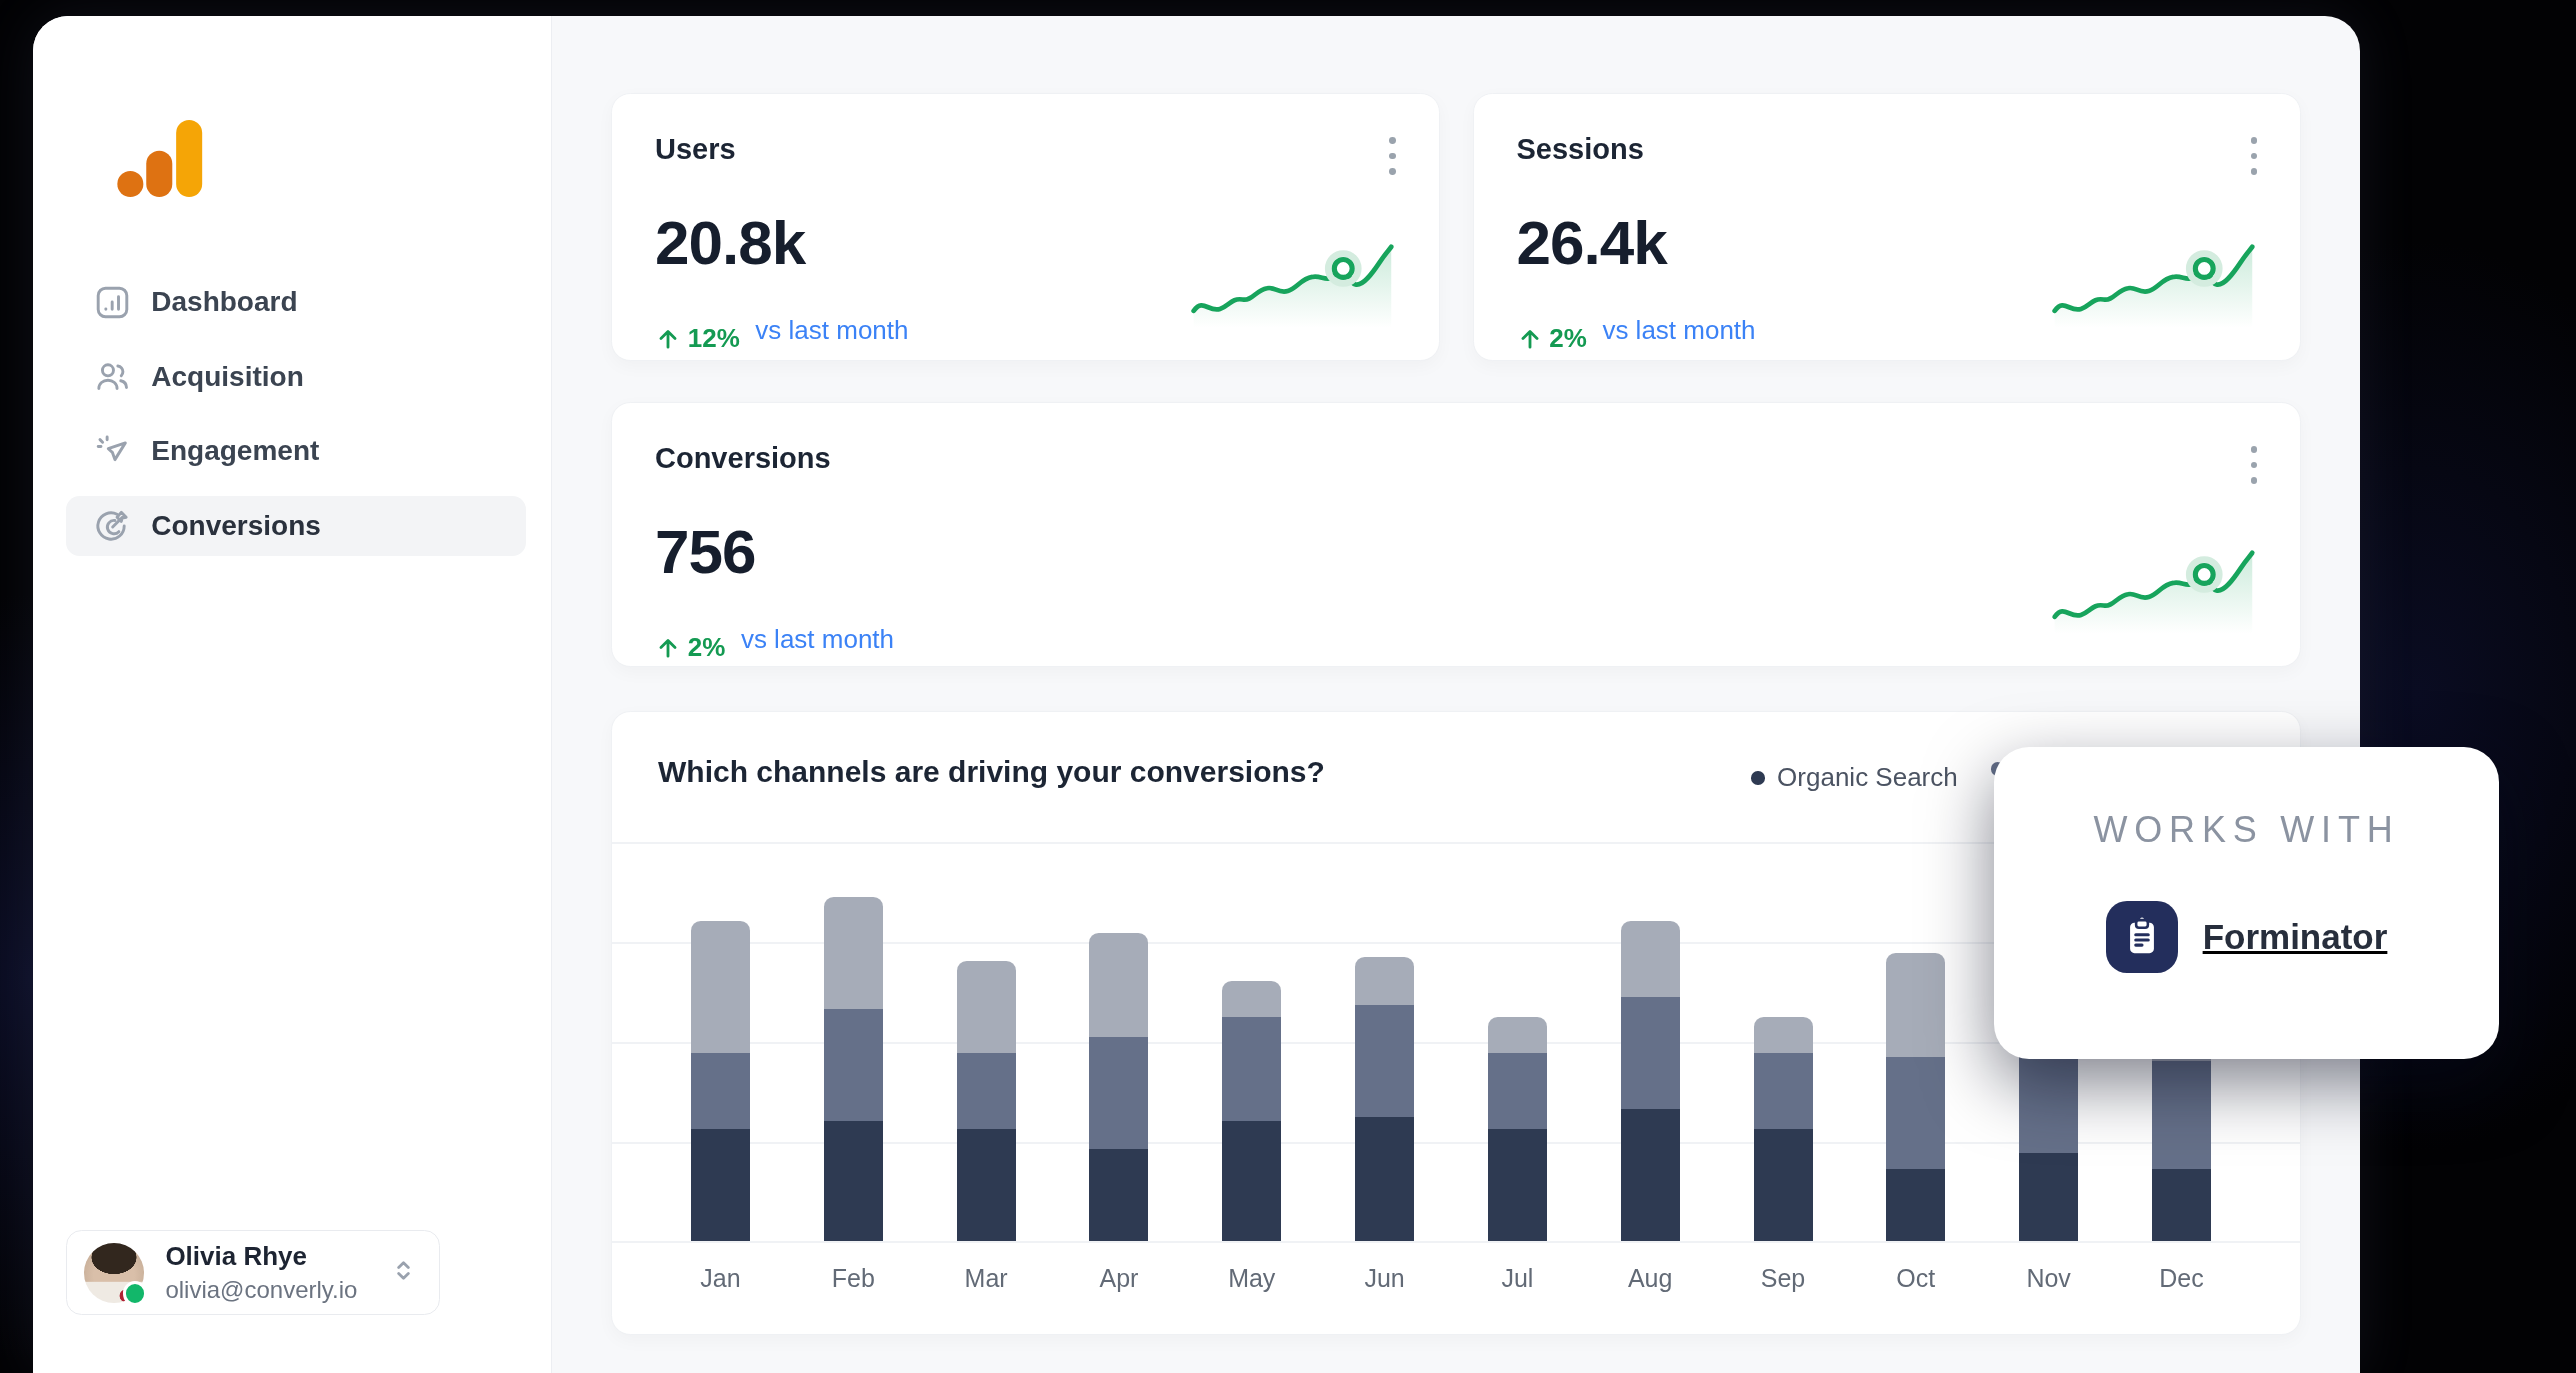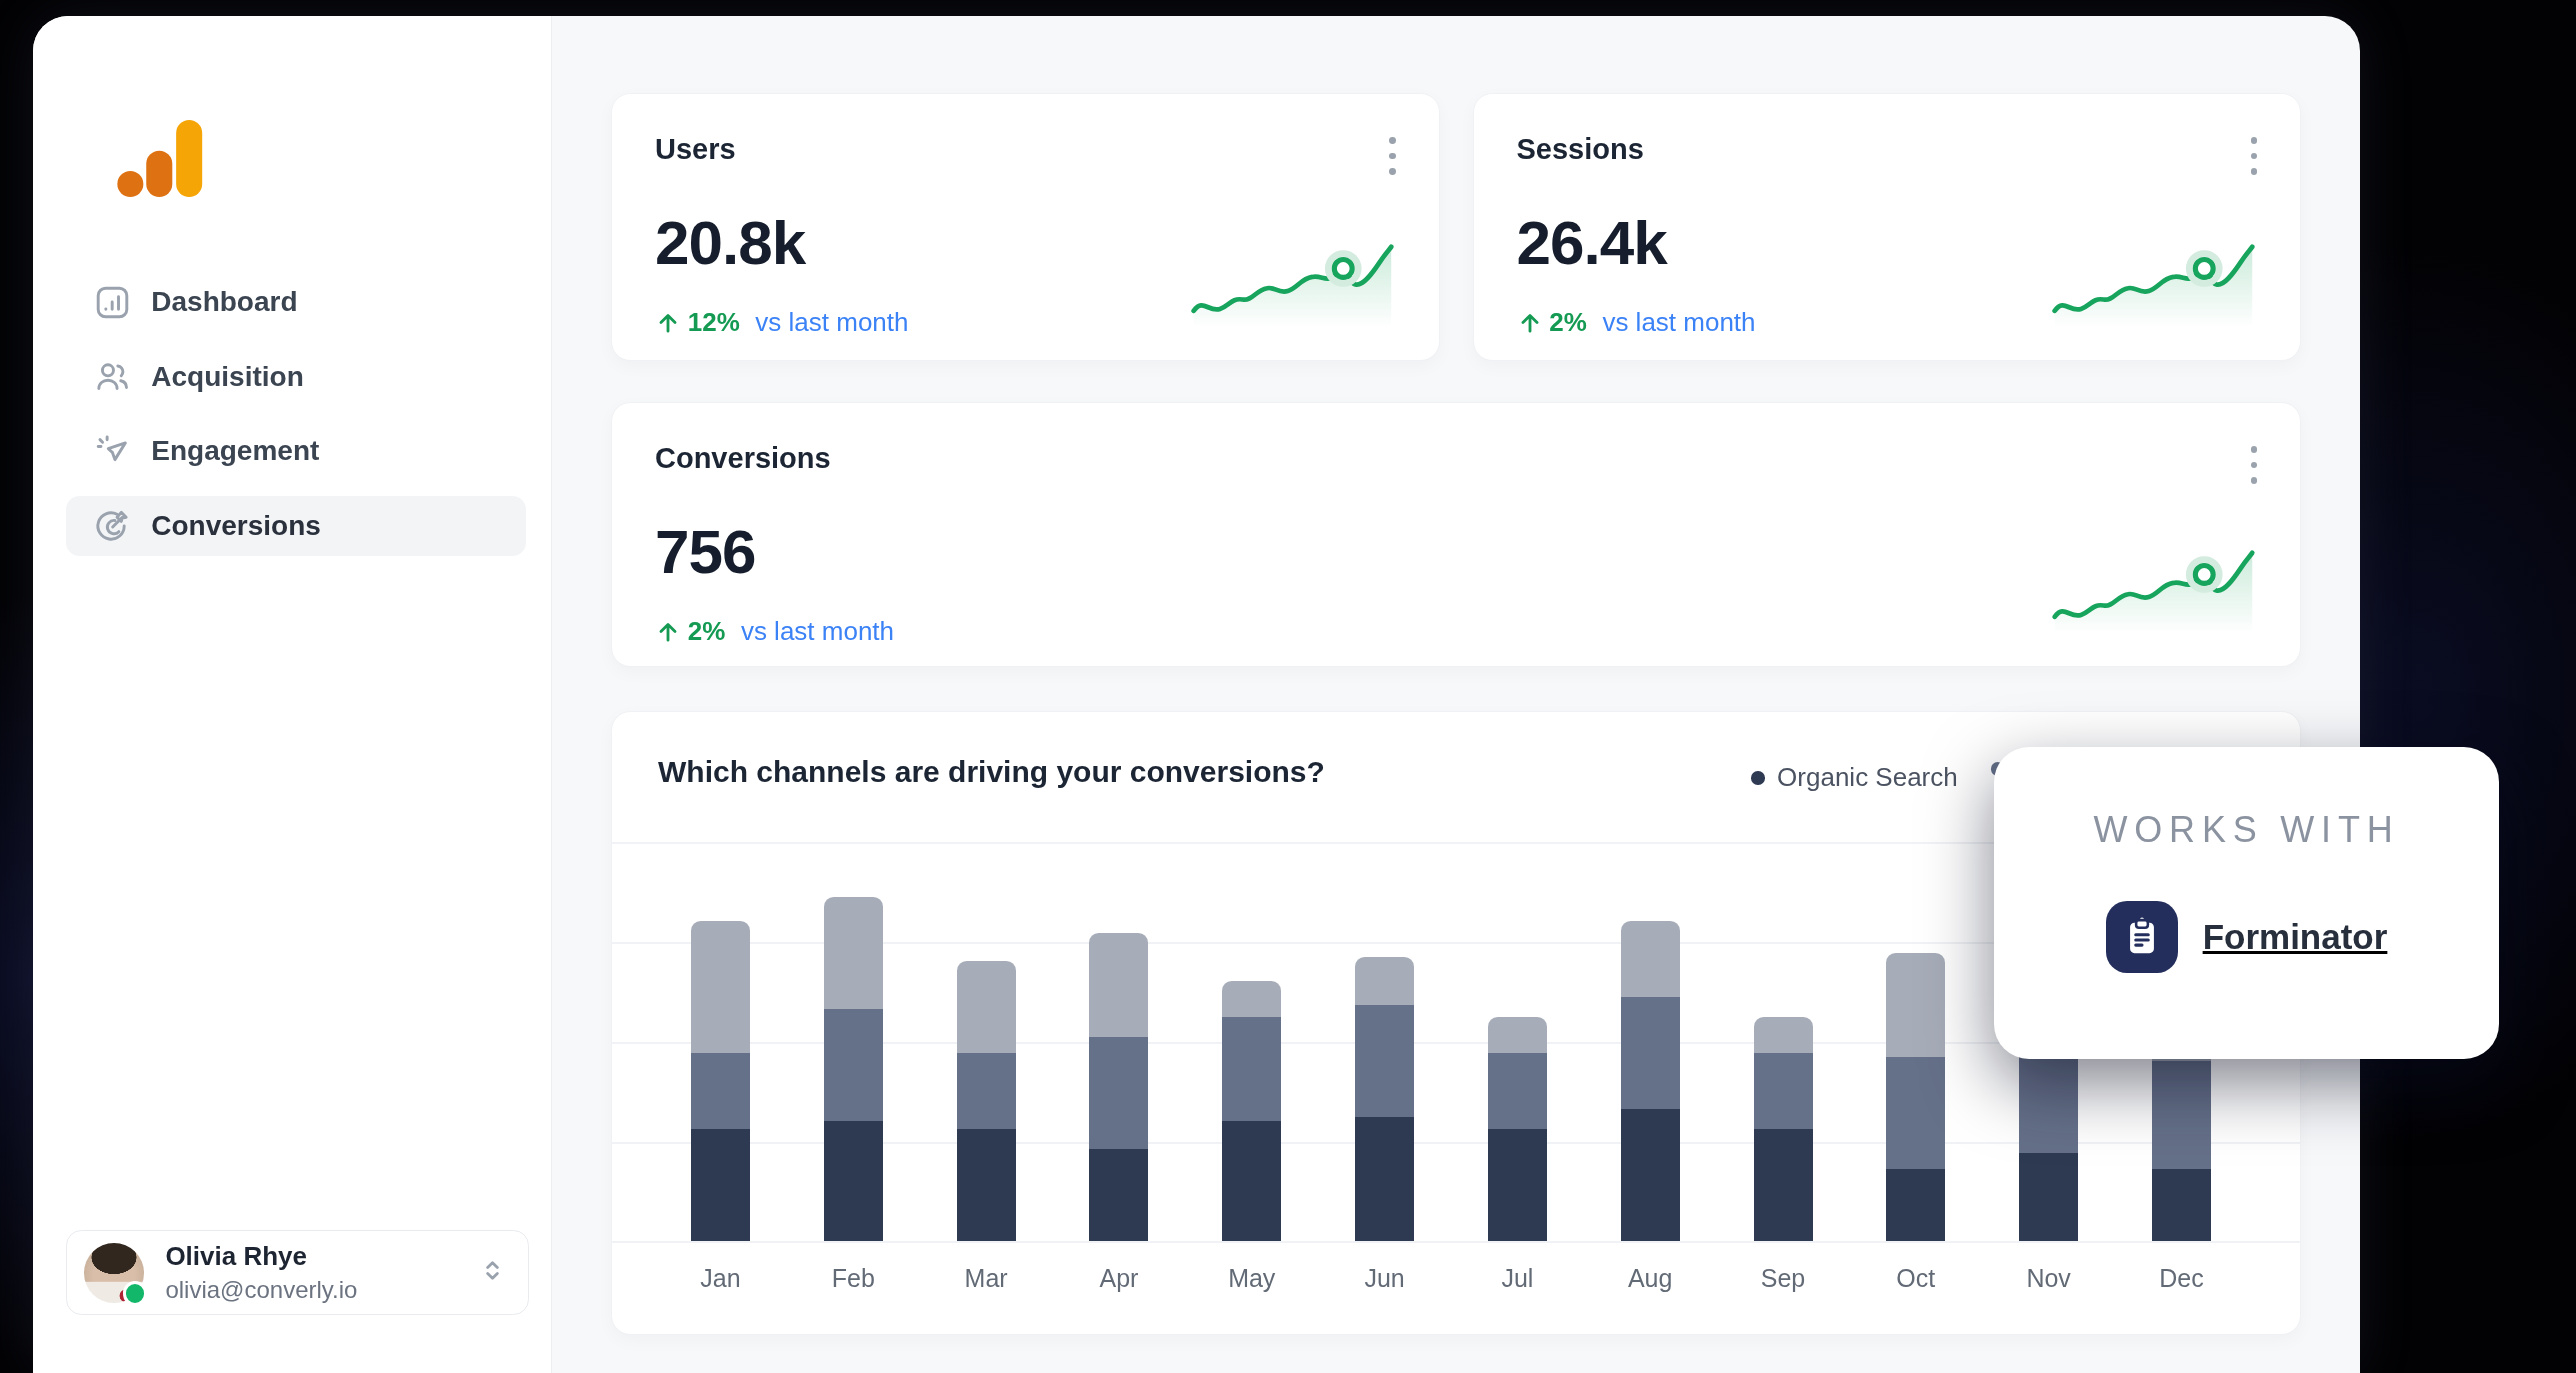--- a/index.html
+++ b/index.html
@@ -16,21 +16,21 @@
   
   .sidebar{position:absolute;left:0;top:0;width:519px;height:100%;background:#ffffff;
            border-right:1.9px solid #eceef2;}
   .logo{margin:102px 0 0 83px;display:block;}
   .nav{margin:73px 25px 0 33px;}
   .nav-item{display:flex;align-items:center;height:60px;margin-bottom:14.5px;padding-left:27px;
             border-radius:13.5px;gap:19.3px;font-size:28px;font-weight:600;color:#3b4451;cursor:pointer;}
   .nav-item.active{background:#f3f4f6;color:#2a313d;}
   .nav-icon{width:39px;height:39px;flex:0 0 39px;color:#9aa2ae;display:flex;}
   .nav-icon svg{width:39px;height:39px;}
-  .profile{position:absolute;left:33px;bottom:58px;width:463px;height:85px;background:#fff;
+  .profile{position:absolute;left:33px;bottom:58px;width:374px;height:85px;background:#fff;
            border:1.9px solid #e9ebef;border-radius:15.5px;display:flex;align-items:center;
            padding:0 21px 0 17.4px;cursor:pointer;}
   .avatar{width:60px;height:60px;border-radius:50%;position:relative;flex:0 0 60px;overflow:visible;
     background:
       radial-gradient(circle at 70% 88%, #b02334 0 9%, transparent 10%),
       linear-gradient(180deg, transparent 64%, #efeae3 65%),
       radial-gradient(ellipse 62% 46% at 50% 24%, #32271e 0 60%, transparent 61%),
       radial-gradient(circle at 50% 54%, #d9bfa9 0 46%, #cbb29c 70%),
       #e7dccf;}
   .avatar::after{content:"";position:absolute;right:-2.9px;bottom:-2.9px;width:18.4px;height:18.4px;
@@ -44,21 +44,21 @@
   .card{background:#fff;border:1.9px solid #eff1f4;border-radius:19.3px;
         box-shadow:0 5.8px 17.4px rgba(16,24,40,.03);}
   .stat-row{display:flex;gap:33px;}
   .stat-card{position:relative;height:268px;flex:1 1 0;padding:39px 43px;}
   .card-title{font-size:29px;font-weight:700;color:#1c2534;}
   .kebab{position:absolute;top:35px;right:35px;display:flex;flex-direction:column;gap:8.7px;
          align-items:center;padding:7.7px;cursor:pointer;border:none;background:none;}
   .kebab i{width:6.8px;height:6.8px;border-radius:50%;background:#9aa3ad;}
   .stat-value{font-size:62px;font-weight:800;color:#161e2d;margin-top:41px;letter-spacing:-1px;}
   .delta-row{display:flex;align-items:center;gap:15.5px;margin-top:29px;font-size:26px;}
-  .delta{color:#149a52;font-weight:700;display:flex;align-items:center;gap:6.8px;}
+  .delta{color:#149a52;font-weight:700;display:flex;align-items:center;gap:6.8px;margin-top:16px;}
   .delta svg{width:26px;height:26px;}
   .compare{color:#3b82f6;font-weight:500;}
   .sparkline{position:absolute;right:44px;bottom:31px;width:207px;height:106px;}
   .wide-card{position:relative;height:265px;margin-top:41px;padding:39px 43px;}
   
   .chart-card{position:relative;height:624px;margin-top:44px;padding:0;overflow:hidden;}
   .chart-header{position:relative;height:130px;}
   .chart-title{position:absolute;left:46px;top:43px;font-size:30px;font-weight:700;color:#1c2534;}
   .chart-legend{position:absolute;left:1139px;top:50px;display:flex;gap:33px;align-items:flex-start;}
   .legend-item{display:flex;align-items:center;gap:12.6px;cursor:pointer;}

